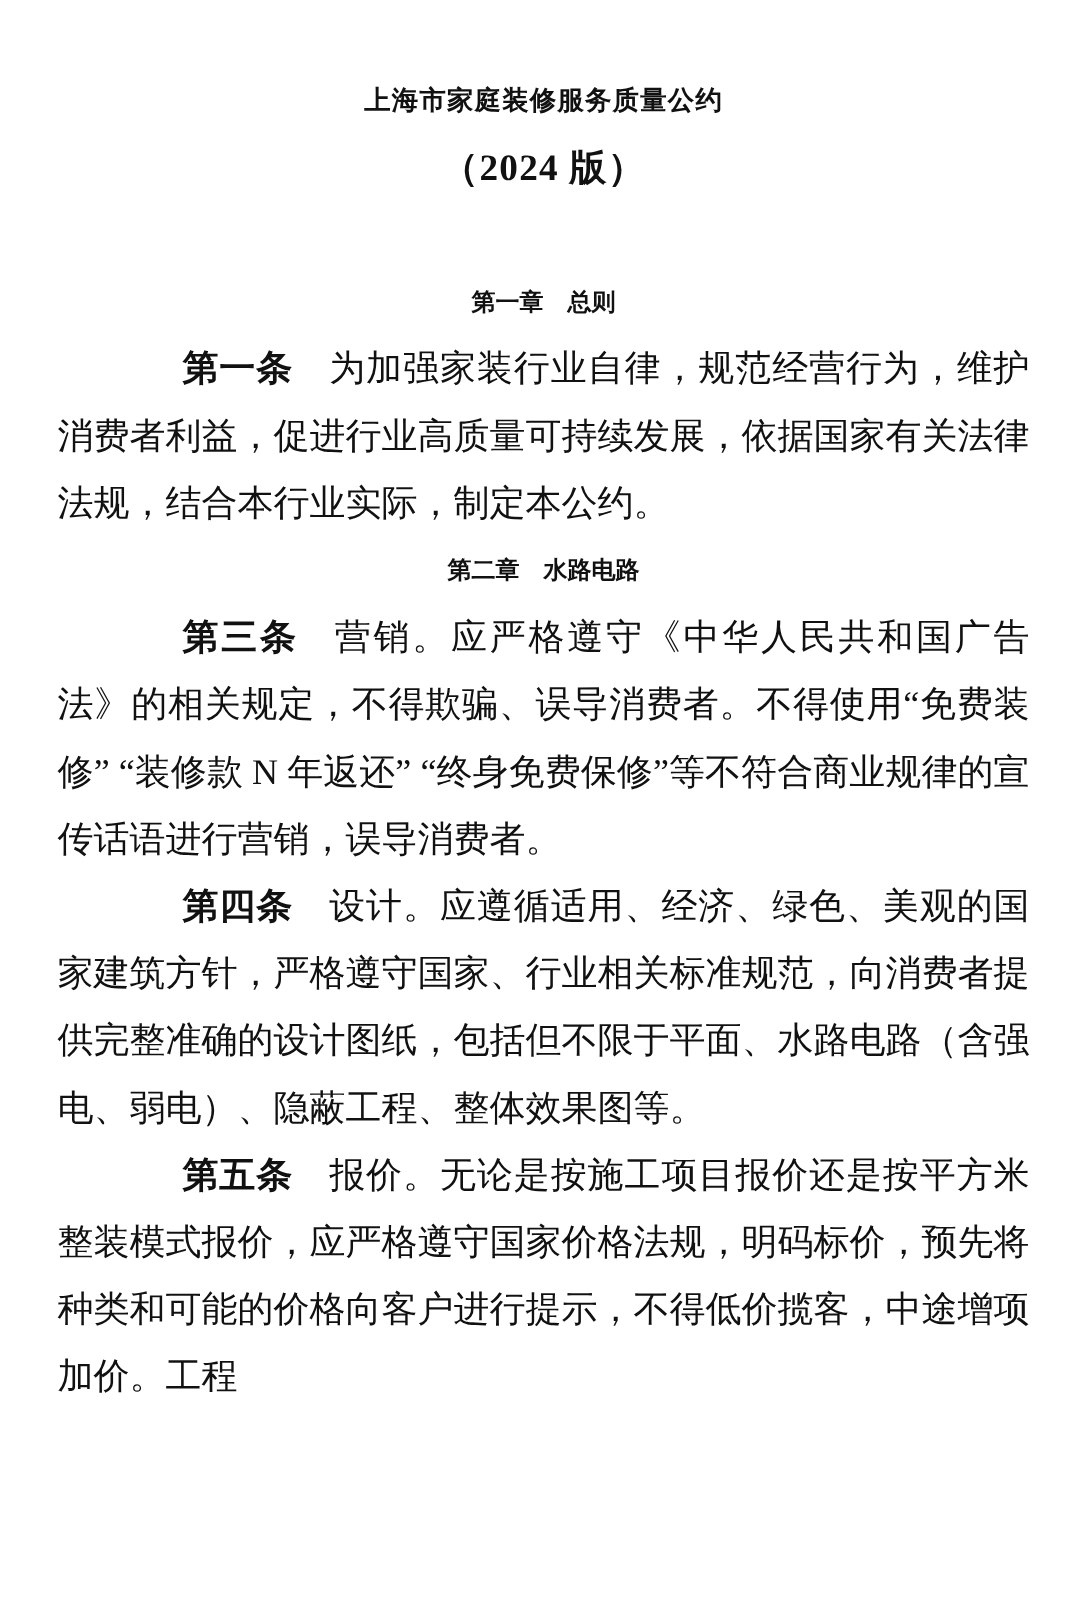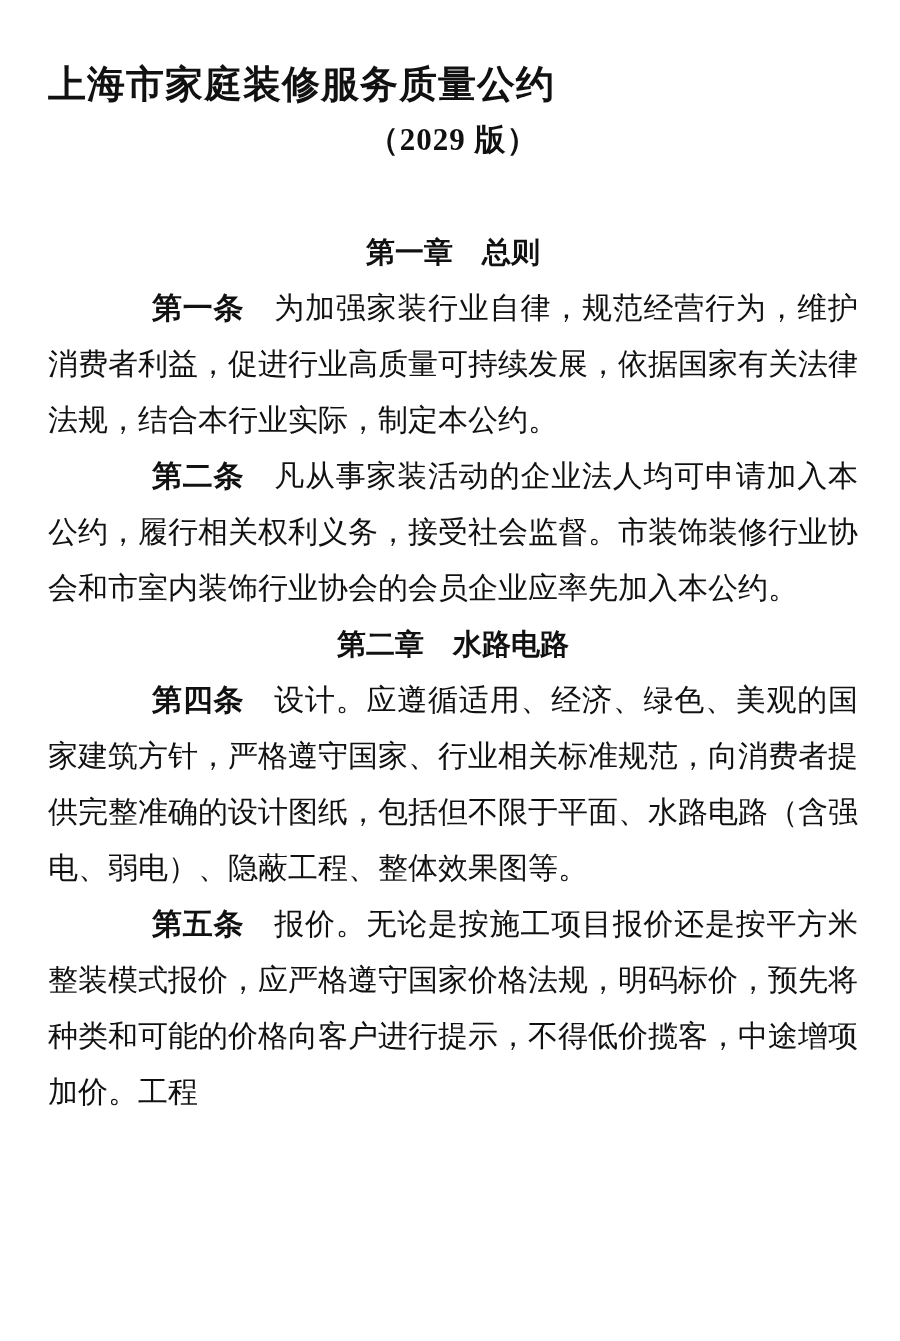--- a/index.html
+++ b/index.html
@@ -13,41 +13,42 @@
     height: 1341px;
     background: #ffffff;
     color: #111111;
     box-sizing: border-box;
     padding: 56px 42px 0 48px;
     overflow: hidden;
     font-family: "Liberation Serif", "DejaVu Serif", serif;
   }
   .doc-title {
     margin: 0;
-    font-size: 38px;
+    font-size: 22px;
     line-height: 56px;
     font-weight: 700;
+    text-align: center;
     letter-spacing: 1px;
     font-family: "Liberation Serif", "DejaVu Serif", serif;
   }
   .doc-subtitle {
     margin: 0;
     font-size: 31px;
     line-height: 56px;
     font-weight: 700;
     text-align: center;
     letter-spacing: 1px;
     font-family: "Liberation Serif", "DejaVu Serif", serif;
   }
   .blank-line {
     height: 56px;
   }
   .chapter-heading {
     margin: 0;
-    font-size: 29px;
+    font-size: 20px;
     line-height: 56px;
     font-weight: 700;
     text-align: center;
     font-family: "Liberation Sans", "DejaVu Sans", sans-serif;
   }
   .article {
     margin: 0;
     font-size: 30px;
     line-height: 56px;
     text-align: justify;
@@ -63,30 +64,30 @@
     font-weight: 400;
   }
 </style>
 </head>
 <body>
 
 <div class="page">
 
   <h1 class="doc-title">上海市家庭装修服务质量公约</h1>
 
-  <h2 class="doc-subtitle">（2029 版）</h2>
+  <h2 class="doc-subtitle">（2024 版）</h2>
 
   <div class="blank-line"></div>
 
   <h3 class="chapter-heading">第一章　总则</h3>
 
   <p class="article"><span class="article-label">第一条</span><span class="article-text">为加强家装行业自律，规范经营行为，维护消费者利益，促进行业高质量可持续发展，依据国家有关法律法规，结合本行业实际，制定本公约。</span></p>
 
-  <p class="article"><span class="article-label">第二条</span><span class="article-text">凡从事家装活动的企业法人均可申请加入本公约，履行相关权利义务，接受社会监督。市装饰装修行业协会和市室内装饰行业协会的会员企业应率先加入本公约。</span></p>
 
   <h3 class="chapter-heading">第二章　水路电路</h3>
 
+  <p class="article"><span class="article-label">第三条</span><span class="article-text">营销。应严格遵守《中华人民共和国广告法》的相关规定，不得欺骗、误导消费者。不得使用“免费装修” “装修款 N 年返还” “终身免费保修”等不符合商业规律的宣传话语进行营销，误导消费者。</span></p>
 
   <p class="article"><span class="article-label">第四条</span><span class="article-text">设计。应遵循适用、经济、绿色、美观的国家建筑方针，严格遵守国家、行业相关标准规范，向消费者提供完整准确的设计图纸，包括但不限于平面、水路电路（含强电、弱电）、隐蔽工程、整体效果图等。</span></p>
 
   <p class="article"><span class="article-label">第五条</span><span class="article-text">报价。无论是按施工项目报价还是按平方米整装模式报价，应严格遵守国家价格法规，明码标价，预先将种类和可能的价格向客户进行提示，不得低价揽客，中途增项加价。工程</span></p>
 
 </div>
 
 </body></html>

